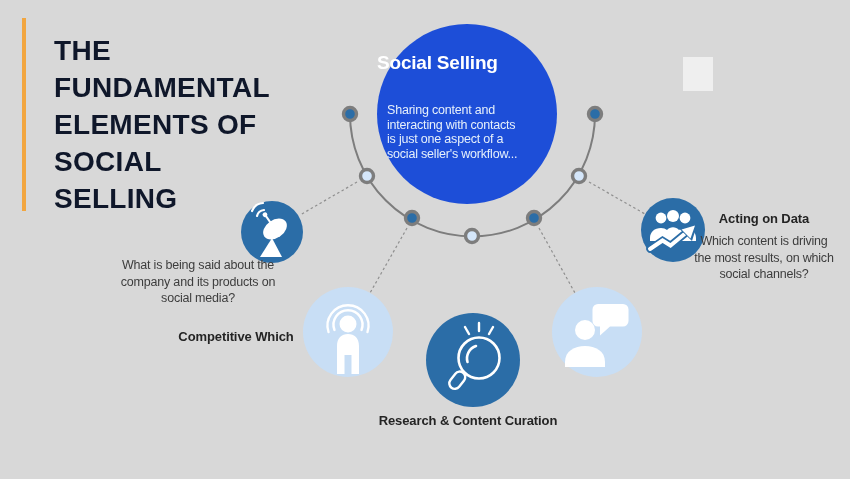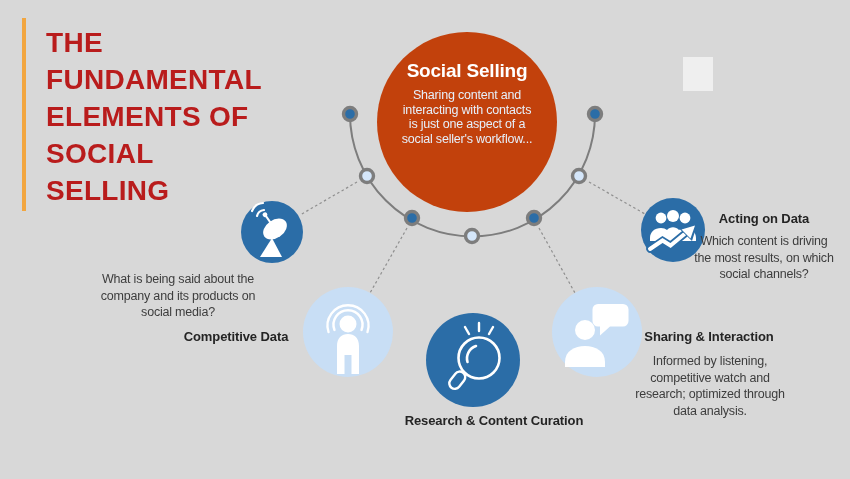--- a/index.html
+++ b/index.html
@@ -1,53 +1,53 @@
 <!DOCTYPE html>
 <html><head>
 <meta charset="utf-8">
 <style>
   html,body{margin:0;padding:0;background:#d8d8d8;}
   .canvas{position:relative;width:850px;height:479px;background:#d8d8d8;overflow:hidden;
           font-family:"Liberation Sans","DejaVu Sans",sans-serif;}
   .pre{white-space:pre-line;}
 
   .accent-bar{position:absolute;left:22px;top:18px;width:4px;height:193px;background:#f2a640;}
-  .main-title{position:absolute;left:38px;top:16px;margin:8px;font-size:28px;font-weight:800;
-              line-height:37px;color:#b91c1c;letter-spacing:.3px;}
+  .main-title{position:absolute;left:38px;top:16px;margin:16px;font-size:28px;font-weight:800;
+              line-height:37px;color:#0f172a;letter-spacing:.3px;}
 
   .deco-square{position:absolute;left:683px;top:57px;width:30px;height:34px;background:rgba(255,255,255,.6);}
 
   .overlay{position:absolute;left:0;top:0;}
   .orbit-arc{fill:none;stroke:#7d7d7d;stroke-width:2;}
   .connector{stroke:#8f8f8f;stroke-width:1.2;stroke-dasharray:2.5 2.6;}
   .node{stroke:#7d7d7d;stroke-width:3.4;}
   .node-dark{fill:#2b6da7;}
   .node-light{fill:#d4e6fa;}
 
-  .hub{position:absolute;left:377px;top:32px;width:180px;height:180px;border-radius:50%;
-       background:#c2410c;color:#fff;text-align:center;box-sizing:border-box;padding-top:28px;}
+  .hub{position:absolute;left:377px;top:24px;width:180px;height:180px;border-radius:50%;
+       background:#1d4ed8;color:#fff;text-align:left;box-sizing:border-box;padding-top:28px;}
   .hub-title{font-size:19px;font-weight:bold;letter-spacing:-.2px;}
-  .hub-desc{margin-top:6px;padding:0 10px;font-size:12.5px;line-height:14.5px;color:#e6f0fb;letter-spacing:-.2px;}
+  .hub-desc{margin-top:29px;padding:0 10px;font-size:12.5px;line-height:14.5px;color:#e6f0fb;letter-spacing:-.2px;}
 
   .icon-circle{position:absolute;border-radius:50%;display:flex;align-items:center;justify-content:center;}
   .icon-circle.dark{background:#2b6da7;}
   .icon-circle.light{background:#c8def5;}
   .ic1{left:241px;top:201px;width:62px;height:62px;}
   .ic2{left:303px;top:287px;width:90px;height:90px;}
   .ic3{left:426px;top:313px;width:94px;height:94px;}
   .ic4{left:552px;top:287px;width:90px;height:90px;}
   .ic5{left:641px;top:198px;width:64px;height:64px;}
 
   .card-title{position:absolute;font-size:13px;font-weight:bold;color:#242424;line-height:14.5px;letter-spacing:-.1px;}
   .card-desc{position:absolute;font-size:12.5px;color:#3d3d3d;line-height:16.5px;text-align:center;letter-spacing:-.2px;}
   .t1{left:77px;top:222px;width:160px;text-align:right;}
-  .d1{left:88px;top:257px;width:180px;margin-top:14px;}
+  .d1{left:108px;top:257px;width:180px;}
   .t2{left:136px;top:330px;width:200px;text-align:center;}
   .d2{left:134px;top:355px;width:204px;}
-  .t3{left:394px;top:414px;width:200px;text-align:center;}
+  .t3{left:368px;top:414px;width:200px;text-align:center;}
   .d3{left:333px;top:437px;width:280px;}
   .t4{left:609px;top:330px;width:200px;text-align:center;}
   .d4{left:610px;top:353px;width:200px;}
   .t5{left:664px;top:212px;width:200px;text-align:center;}
   .d5{left:674px;top:233px;width:180px;}
 </style>
 </head>
 <body>
 
 <div class="canvas">
@@ -106,21 +106,21 @@
   <div class="icon-circle light ic2">
     <svg width="90" height="90" viewBox="0 0 90 90">
       <circle cx="45" cy="37" r="8.5" fill="#fff"></circle>
       <path d="M34 87 V59 c0-8 4.5-12 11-12 s11 4 11 12 v28 h-7.5 V68 h-7 v19 Z" fill="#fff"></path>
       <g fill="none" stroke="#fff" stroke-width="2.4" stroke-linecap="round">
         <path d="M31.5 43 a14.5 14.5 0 1 1 27 0"></path>
         <path d="M25.5 45 a20.5 20.5 0 1 1 39 0"></path>
       </g>
     </svg>
   </div>
-  <div class="card-title t2">Competitive Data</div>
+  <div class="card-title t2">Competitive Which</div>
 
   <div class="icon-circle dark ic3">
     <svg width="94" height="94" viewBox="0 0 94 94">
       <g fill="none" stroke="#fff" stroke-linecap="round">
         <circle cx="53" cy="45" r="20.5" stroke-width="2.6"></circle>
         <path d="M41.5 49 a13 13 0 0 1 8.5 -16" stroke-width="2.6"></path>
         <rect x="-5.5" y="-1" width="11" height="19" rx="5.5" transform="translate(36.5,60.5) rotate(38)" stroke-width="2.4"></rect>
         <line x1="39" y1="14" x2="43" y2="21" stroke-width="2.4"></line>
         <line x1="53" y1="10" x2="53" y2="18" stroke-width="2.4"></line>
         <line x1="67" y1="14" x2="63" y2="21" stroke-width="2.4"></line>
@@ -131,25 +131,20 @@
 
   <div class="icon-circle light ic4">
     <svg width="90" height="90" viewBox="0 0 90 90">
       <g fill="#fff">
         <circle cx="33" cy="43" r="10"></circle>
         <path d="M13 80 v-5 c0-11 9.5-16 20-16 s20 5 20 16 v5 Z"></path>
         <path d="M46 17 h25 a5.5 5.5 0 0 1 5.5 5.5 v11.5 a5.5 5.5 0 0 1 -5.5 5.5 H58 l-10 9 v-9 h-2 a5.5 5.5 0 0 1 -5.5 -5.5 V22.5 A5.5 5.5 0 0 1 46 17 Z"></path>
       </g>
     </svg>
   </div>
-  <div class="card-title t4">Sharing &amp; Interaction</div>
-  <div class="card-desc d4 pre">Informed by listening,
-competitive watch and
-research; optimized through
-data analysis.</div>
 
   <div class="icon-circle dark ic5">
     <svg width="64" height="64" viewBox="0 0 64 64">
       <g fill="#fff">
         <circle cx="20" cy="20" r="5.4"></circle>
         <circle cx="32" cy="18" r="6"></circle>
         <circle cx="44" cy="20" r="5.4"></circle>
         <path d="M9 43 v-3 c0-6 4.5-10 11-10 c2.5 0 4.5 .7 6 2 c1.6-1.8 3.7-2.8 6-2.8 c2.3 0 4.4 1 6 2.8 c1.5-1.3 3.5-2 6-2 c6.5 0 11 4 11 10 v3 Z"></path>
       </g>
       <path d="M9 51 l12.5-8.5 8 5 14-11.5" fill="none" stroke="#2b6da7" stroke-width="7.5" stroke-linecap="round"></path>

